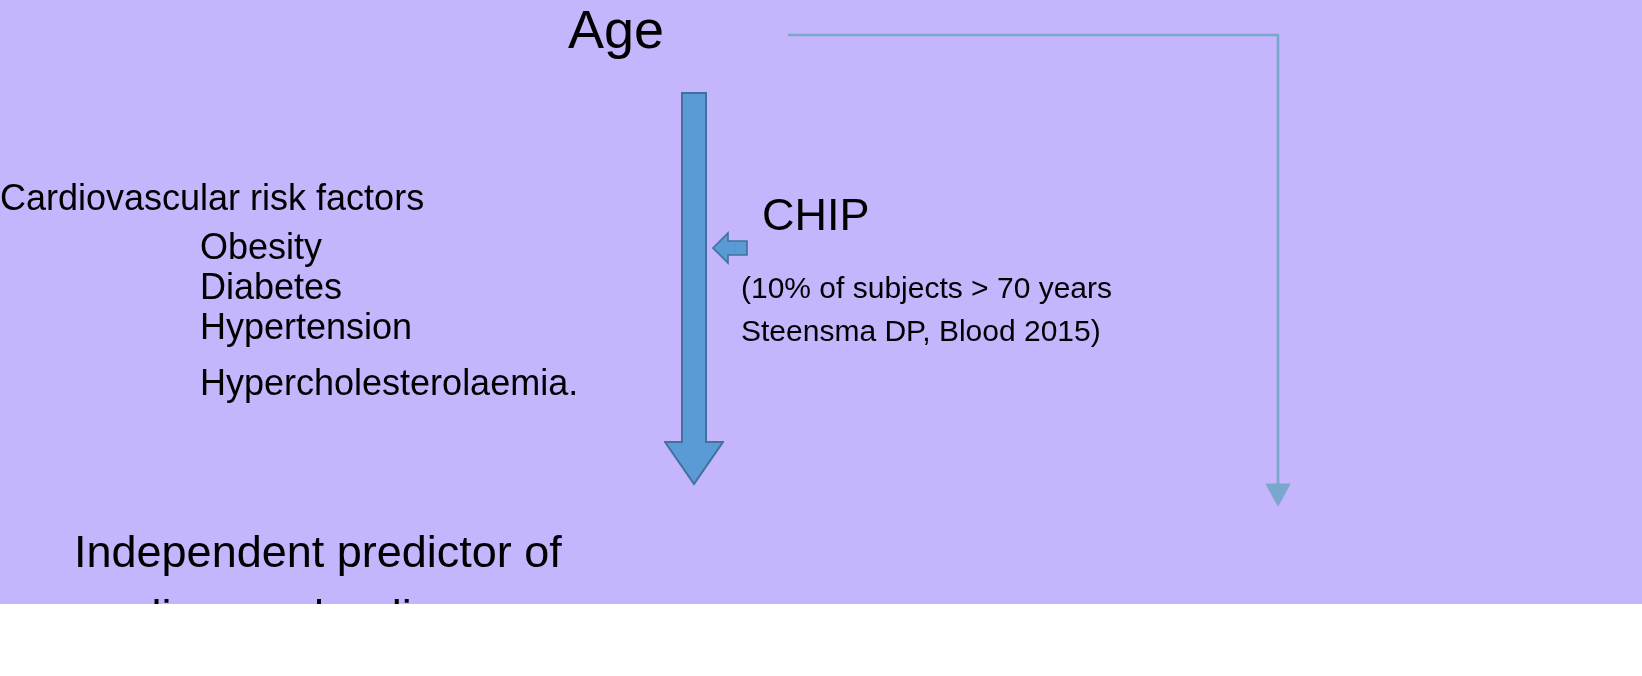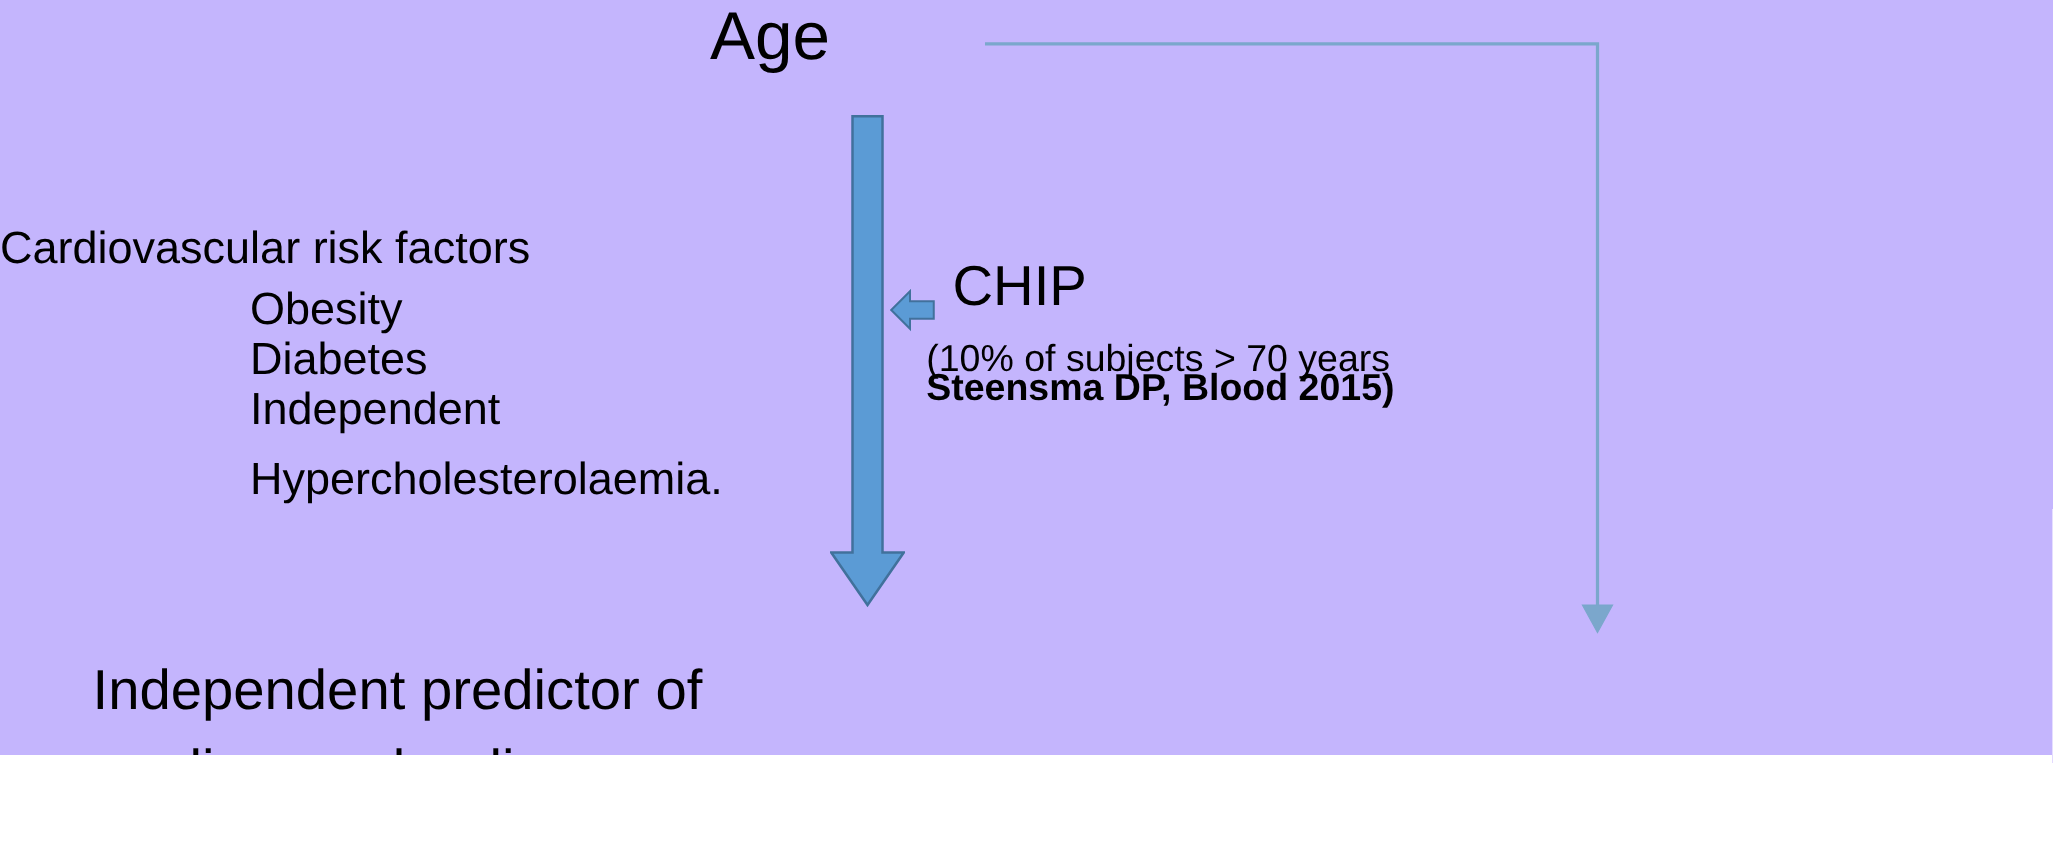--- a/index.html
+++ b/index.html
@@ -44,30 +44,30 @@
     font-size: 36px;
   }
   #cv-item-0 { top: 229px; }
   #cv-item-1 { top: 269px; }
   #cv-item-2 { top: 309px; }
   #cv-item-3 { top: 349px; margin-top: 16px; }
 
   
   #chip-title {
     left: 762px;
-    top: 206px;
+    top: 192px;
     font-size: 45px;
   }
   .chip-note {
     left: 741px;
     font-size: 30px;
     margin-top: 12px;
   }
   #chip-note-0 { top: 261px; }
-  #chip-note-1 { top: 284px; font-weight: bold; }
+  #chip-note-1 { top: 304px; }
 
   
   .outcome {
     position: absolute;
     font-size: 45px;
     line-height: 1.42;
     white-space: pre;
     color: #000000;
   }
   #outcome-left  { left: 74px;  top: 520px; }
@@ -122,21 +122,21 @@
   <div id="elbow-connector">
     <svg width="560" height="500" viewBox="0 0 560 500">
       <path d="M 38 13 L 528 13 L 528 465" fill="none" stroke="#7BA7CC" stroke-width="2.6"></path>
       <polygon points="516,462 540,462 528,484" fill="#7BA7CC" stroke="#7BA7CC" stroke-width="1"></polygon>
     </svg>
   </div>
 
   <div class="txt" id="cv-heading">Cardiovascular risk factors</div>
   <div class="txt cv-item" id="cv-item-0">Obesity</div>
   <div class="txt cv-item" id="cv-item-1">Diabetes</div>
-  <div class="txt cv-item" id="cv-item-2">Independent</div>
+  <div class="txt cv-item" id="cv-item-2">Hypertension</div>
   <div class="txt cv-item" id="cv-item-3">Hypercholesterolaemia.</div>
 
   <div class="txt" id="chip-title">CHIP</div>
   <div class="txt chip-note" id="chip-note-0">(10% of subjects &gt; 70 years</div>
   <div class="txt chip-note" id="chip-note-1">Steensma DP, Blood 2015)</div>
 
   <div class="outcome" id="outcome-left">Independent predictor of
 cardiovascular disease</div>
 
 </div>

